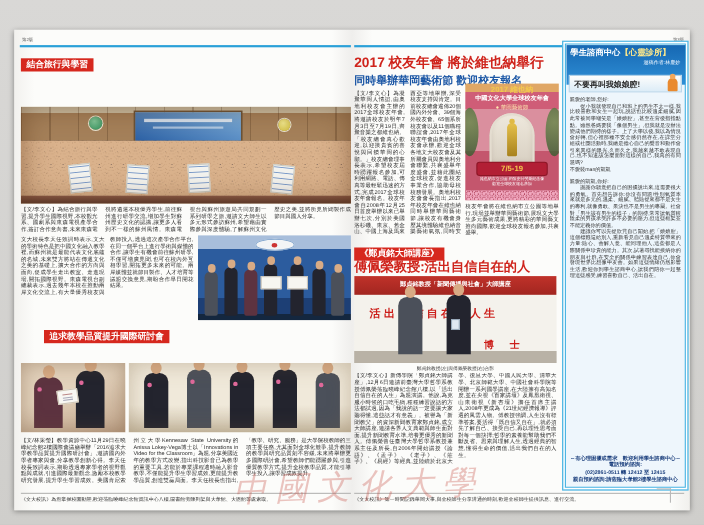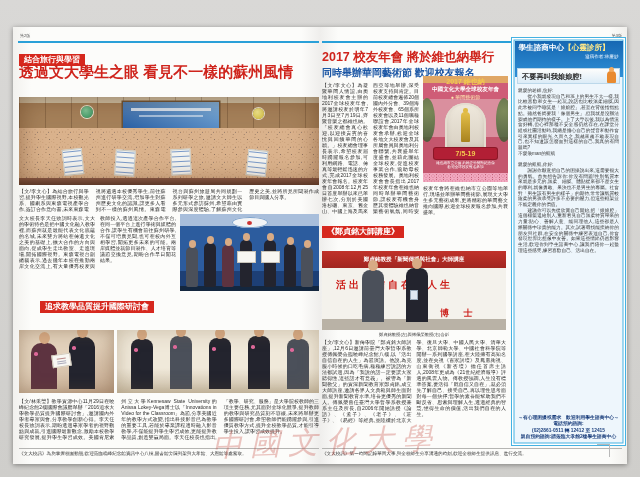--- a/index.html
+++ b/index.html
@@ -117,21 +117,20 @@
 
 <div id="canvas">
   <div class="abs paper"></div>
 
   <div class="abs pagelabel" style="left:20px;top:33px;">第2版</div>
   <div class="abs rule" style="left:18px;top:41px;width:301px;"></div>
 
   <div class="abs" style="left:19px;top:48px;">
     <span class="badge">結合旅行與學習</span>
   </div>
-  <div class="abs h-red" style="left:19px;top:63px;font-size:15px;">透過文大學生之眼 看見不一樣的蘇州風情</div>
 
   <div class="abs photo photoA" style="left:19px;top:97px;width:300px;height:88px;">
     <div class="panels"></div>
     <div class="screen">
         <i></i>
         <em></em>
       </div>
     <div class="logoL"></div>
     <div class="logoR"></div>
     <div class="crowd"></div>
@@ -202,20 +201,21 @@
     <div class="ribbon">7/5-19</div>
     <div class="ptext" style="top:85px;font-size:3.6px;line-height:4.4px;color:#fff;white-space:pre-line;">維也納市立公園 約翰史特勞斯紀念像
 歡迎全球校友報名參加</div>
     <div class="flowers"></div>
   </div>
   <div class="abs bt" style="left:423px;top:185px;width:85px;height:33px;">校友年會將在維也納市立公園等地舉行,現場並舉辦華岡藝術節,展現文大學生多元藝術成果,更將精彩的華岡藝文推向國際,歡迎全球校友報名參加,共襄盛舉。</div>
 
   <div class="abs" style="left:322px;top:220px;">
     <span class="badge">《鄭貞銘大師講座》</span>
   </div>
+  <div class="abs h-red" style="left:322px;top:234px;font-size:12px;">傅佩榮教授:活出自信自在的人</div>
 
   <div class="abs photo photoF" style="left:322px;top:251px;width:184px;height:79px;">
     <div class="banner">鄭貞銘教授「新聞傳播與社會」大師講座</div>
     <div class="wall1">活出自信自在的人生</div>
     <div class="wall2">博 士</div>
     <span class="p md grey" style="left:40px;height:52px;bottom:8px;"></span>
     <span class="p md" style="left:84px;height:54px;bottom:8px;"></span>
     <div class="award"></div>
   </div>
   <div class="abs" style="left:322px;top:332px;width:184px;text-align:center;font-size:4.3px;color:#444;">鄭貞銘教授(左)與傅佩榮教授(右)合影</div>

